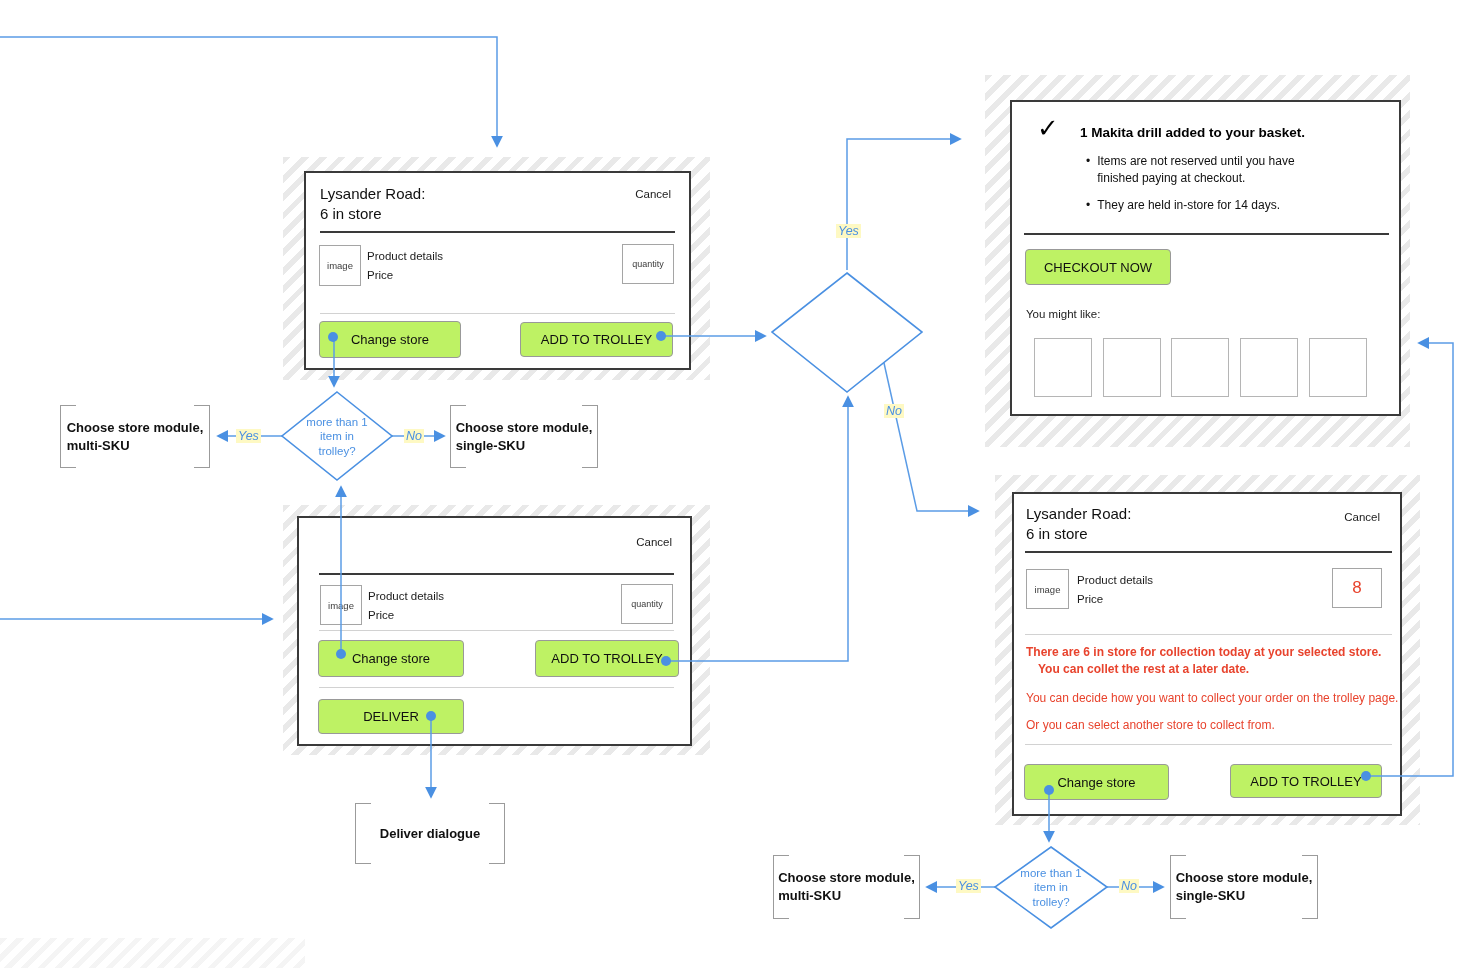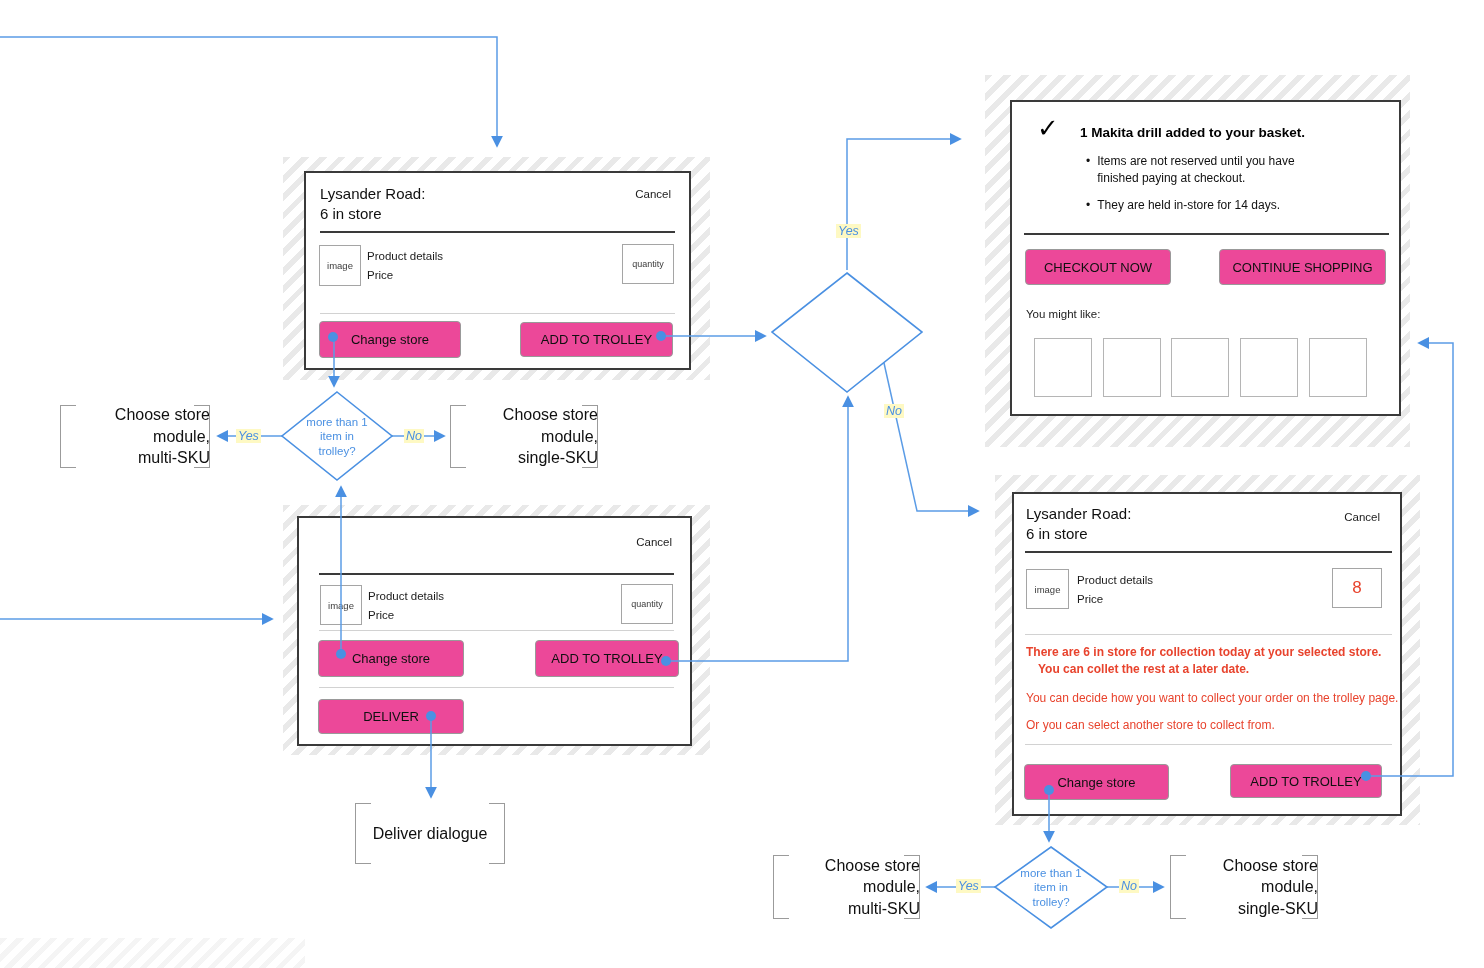--- a/index.html
+++ b/index.html
@@ -7,23 +7,23 @@
     font-family:"Liberation Sans","DejaVu Sans",sans-serif;color:#111;}
   .abs{position:absolute;}
   .hatch{position:absolute;background:repeating-linear-gradient(135deg,#e9e9e9 0 5.5px,#ffffff 5.5px 13px);z-index:0;}
   .hatch-faint{position:absolute;background:repeating-linear-gradient(135deg,#f1f1f1 0 5px,#ffffff 5px 12px);opacity:.75;z-index:0;}
   .modal{position:absolute;background:#fff;border:2px solid #3a3a3a;z-index:1;}
   .title{position:absolute;font-size:15px;line-height:1.32;color:#101010;}
   .cancel{position:absolute;font-size:11.5px;color:#1c1c1c;}
   .div-dark{position:absolute;height:2px;background:#3a3a3a;}
   .div-light{position:absolute;height:1px;background:#d2d2d2;}
   .sbox{position:absolute;border:1px solid #a5a5a5;background:#fff;display:flex;align-items:center;justify-content:center;color:#3c3c3c;}
-  .btn{position:absolute;border:1px solid #999;border-radius:4px;background:#ec4899;display:flex;align-items:center;justify-content:center;font-size:13px;color:#101010;white-space:nowrap;}
+  .btn{position:absolute;border:1px solid #999;border-radius:4px;background:#bef264;display:flex;align-items:center;justify-content:center;font-size:13px;color:#101010;white-space:nowrap;}
   .small{position:absolute;font-size:11.5px;color:#1c1c1c;}
-  .bbox{position:absolute;display:flex;align-items:center;justify-content:center;text-align:right;font-size:16px;line-height:1.35;color:#101010;z-index:1;}
+  .bbox{position:absolute;display:flex;align-items:center;justify-content:center;text-align:left;font-size:13px;line-height:1.35;color:#101010;z-index:1;font-weight:bold;}
   .bbox::before,.bbox::after{content:"";position:absolute;top:0;bottom:0;width:15px;border:1px solid #9b9b9b;}
   .bbox::before{left:0;border-right:none;}
   .bbox::after{right:0;border-left:none;}
   .dtext{position:absolute;color:#4a90e2;font-size:11.5px;line-height:1.24;text-align:center;z-index:3;}
   .flabel{position:absolute;color:#4a90e2;font-size:12.5px;font-style:italic;background:#fef9c3;padding:0 2px;z-index:3;}
   .bullet-row{position:absolute;display:flex;gap:7px;font-size:12px;line-height:1.45;color:#111;}
   .redb{position:absolute;font-size:12px;font-weight:bold;color:#e8432d;white-space:nowrap;}
   .redr{position:absolute;font-size:12px;color:#e8432d;white-space:nowrap;}
   .thumb{position:absolute;top:0;width:56px;height:57px;border:1px solid #b5b5b5;background:#fff;}
   .check{position:absolute;font-size:26px;font-weight:bold;color:#000;}
@@ -85,21 +85,20 @@
     <div class="bullet-row" style="left:74px;top:51px;width:250px;">
       <span>•</span>
       <span>Items are not reserved until you have finished paying at checkout.</span>
     </div>
     <div class="bullet-row" style="left:74px;top:95px;width:280px;">
       <span>•</span>
       <span>They are held in-store for 14 days.</span>
     </div>
     <div class="div-dark" style="left:12px;right:10px;top:131px;"></div>
     <div class="btn" style="left:13px;top:147px;width:144px;height:34px;">CHECKOUT NOW</div>
-    <div class="btn" style="left:207px;top:147px;width:165px;height:34px;">CONTINUE SHOPPING</div>
     <div class="small" style="left:14px;top:206px;">You might like:</div>
     <div class="abs" style="left:22px;top:236px;width:350px;height:57px;">
       <div class="thumb" style="left:0;"></div>
       <div class="thumb" style="left:69px;"></div>
       <div class="thumb" style="left:137px;"></div>
       <div class="thumb" style="left:206px;"></div>
       <div class="thumb" style="left:275px;"></div>
     </div>
   </div>
 

